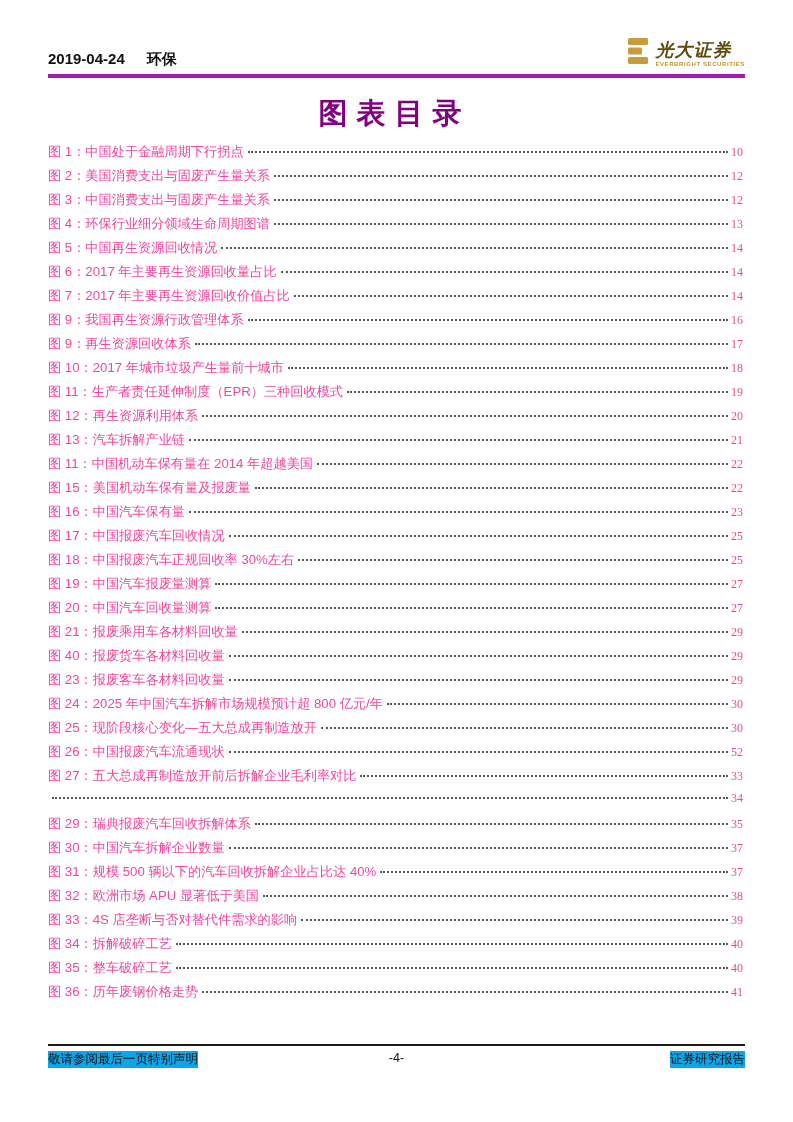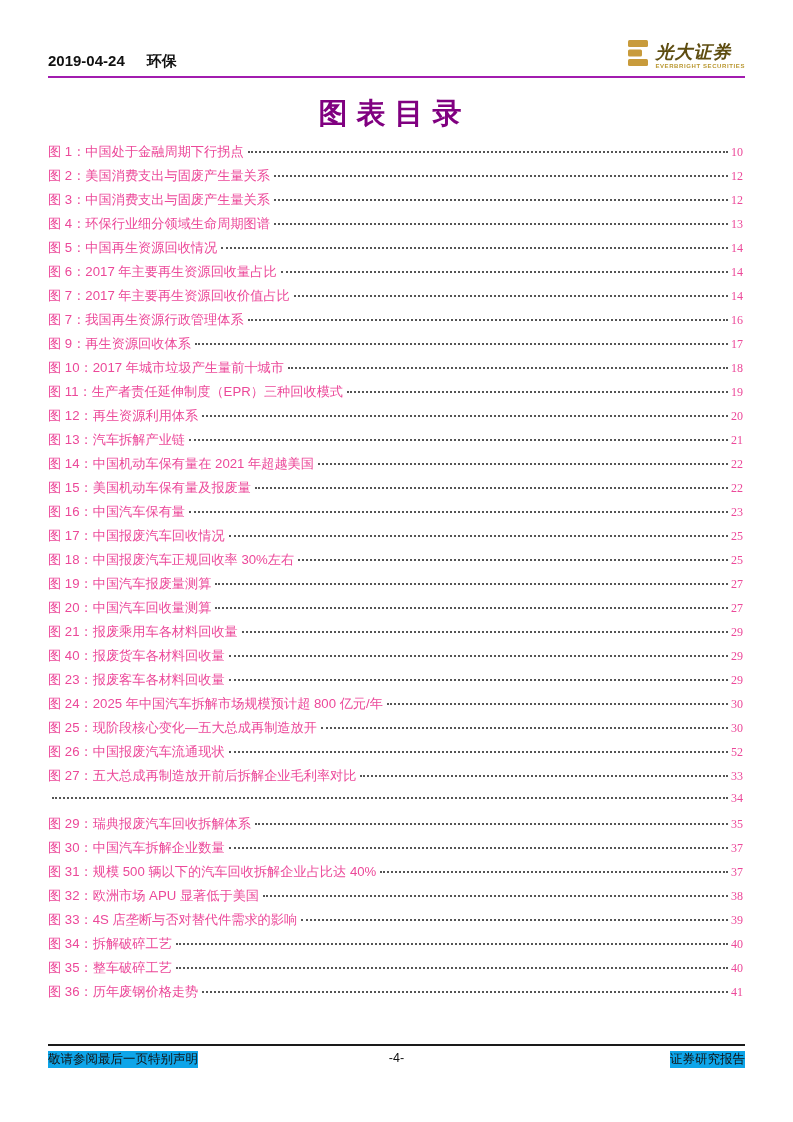--- a/index.html
+++ b/index.html
@@ -16,21 +16,21 @@
   }
 
   
   .header {
     position: absolute;
     top: 44px; left: 48px; right: 48px;
     height: 34px;
     display: flex;
     justify-content: space-between;
     align-items: flex-end;
-    border-bottom: 2px solid #a21caf;
+    border-bottom: 4px solid #a21caf;
     padding-bottom: 4px;
   }
   .header-left {
     display: flex;
     align-items: baseline;
     gap: 22px;
     font-size: 15px;
     font-weight: 600;
     color: #111;
     padding-bottom: 1px;
@@ -184,21 +184,21 @@
       <span class="toc-page">14</span>
     </div>
 
     <div class="toc-row">
       <span class="toc-label">图 7：2017 年主要再生资源回收价值占比</span>
       <span class="toc-leader"></span>
       <span class="toc-page">14</span>
     </div>
 
     <div class="toc-row">
-      <span class="toc-label">图 7：我国再生资源行政管理体系</span>
+      <span class="toc-label">图 9：我国再生资源行政管理体系</span>
       <span class="toc-leader"></span>
       <span class="toc-page">16</span>
     </div>
 
     <div class="toc-row">
       <span class="toc-label">图 9：再生资源回收体系</span>
       <span class="toc-leader"></span>
       <span class="toc-page">17</span>
     </div>
 
@@ -220,21 +220,21 @@
       <span class="toc-page">20</span>
     </div>
 
     <div class="toc-row">
       <span class="toc-label">图 13：汽车拆解产业链</span>
       <span class="toc-leader"></span>
       <span class="toc-page">21</span>
     </div>
 
     <div class="toc-row">
-      <span class="toc-label">图 14：中国机动车保有量在 2021 年超越美国</span>
+      <span class="toc-label">图 11：中国机动车保有量在 2014 年超越美国</span>
       <span class="toc-leader"></span>
       <span class="toc-page">22</span>
     </div>
 
     <div class="toc-row">
       <span class="toc-label">图 15：美国机动车保有量及报废量</span>
       <span class="toc-leader"></span>
       <span class="toc-page">22</span>
     </div>
 

